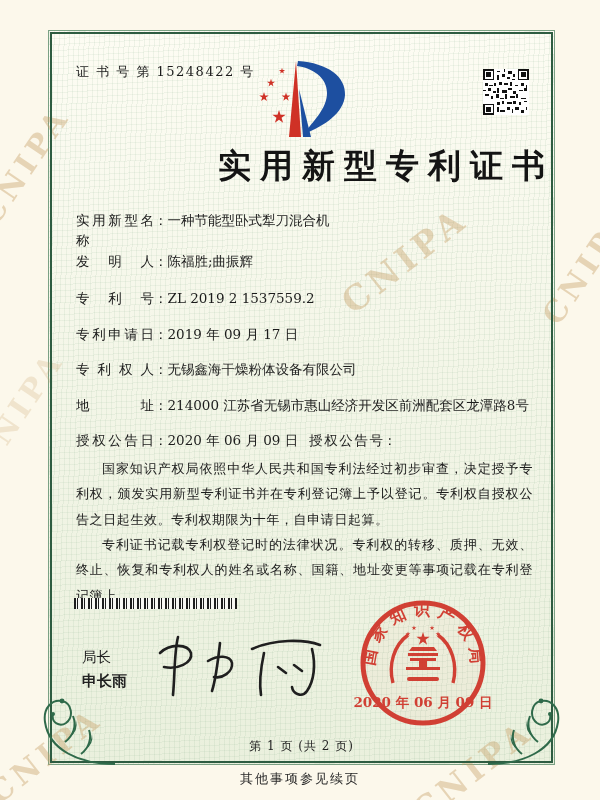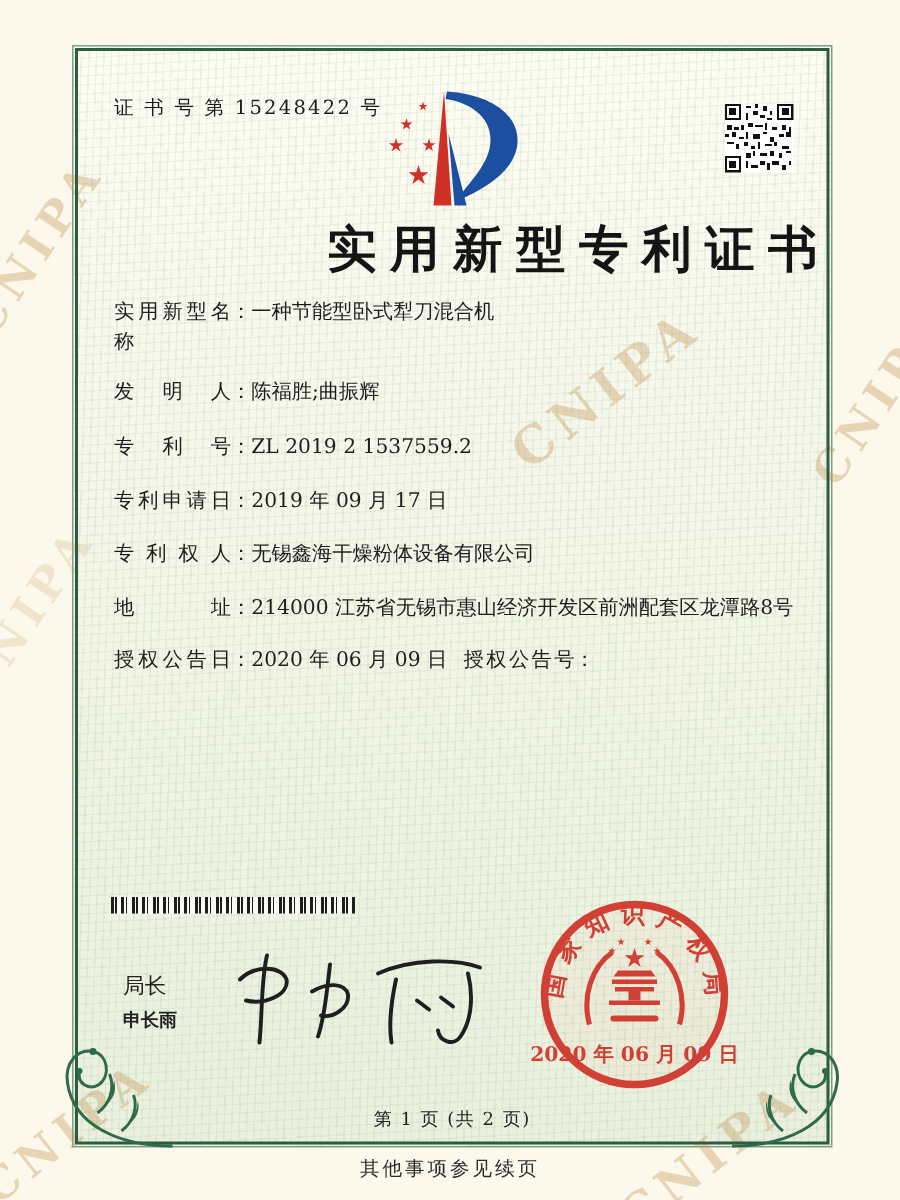--- a/index.html
+++ b/index.html
@@ -30,21 +30,21 @@
   .grant2{position:absolute;left:233px;top:0;display:flex;width:230px;align-items:center;}
   .grant2 .flabel{width:74px;flex:0 0 74px;}
   .paras{left:27px;top:425px;width:457px;font-size:13px;line-height:1.95;
          text-align:justify;letter-spacing:0.6px;}
   .paras p{margin:0;text-indent:2em;}
   .barcode{left:25px;top:567px;width:163px;height:11px;
      background:repeating-linear-gradient(90deg,#1d1d1d 0 2px,#f8f8f4 2px 3px,#1d1d1d 3px 4px,
      #f8f8f4 4px 7px,#1d1d1d 7px 9px,#f8f8f4 9px 10px,#1d1d1d 10px 11px,#f8f8f4 11px 14px);}
   .com-title{left:33px;top:617px;font-size:14.5px;font-weight:400;
              font-family:"DejaVu Sans","Liberation Sans",sans-serif;color:#222;}
-  .com-name{left:33px;top:641px;font-size:12px;font-weight:700;
+  .com-name{left:33px;top:641px;font-size:15px;font-weight:700;
             font-family:"DejaVu Sans","Liberation Sans",sans-serif;color:#222;}
   .sig{left:95px;top:596px;}
   .sealbox{left:304px;top:562px;width:140px;height:140px;}
   .pageinfo{left:0;top:707px;width:100%;text-align:center;font-size:12px;letter-spacing:1px;color:#222;}
   .flourish{position:absolute;bottom:-8px;z-index:5;}
   .flourish.fl-l{left:-14px;}
   .flourish.fl-r{right:-14px;transform:scaleX(-1);}
   .footnote{position:absolute;left:0;top:770px;width:100%;text-align:center;z-index:3;
             font-size:13px;letter-spacing:2px;color:#2a2a2a;}
   .logo{left:203px;top:26px;}
@@ -135,21 +135,21 @@
             <rect x="15" y="24" width="2" height="2"></rect>
             <rect x="18" y="25" width="1" height="3"></rect>
           <rect x="20" y="24" width="3" height="2"></rect>
             <rect x="24" y="26" width="2" height="2"></rect>
             <rect x="27" y="24" width="1" height="2"></rect>
         </g>
       </svg>
 
       <div class="abs title">实用新型专利证书</div>
 
-      <div class="abs frow" style="top:168px">
+      <div class="abs frow" style="top:180px">
         <span class="flabel">实用新型名称</span>
           <span class="fcolon">：</span>
           <span class="fvalue">一种节能型卧式犁刀混合机</span>
       </div>
       <div class="abs frow" style="top:221px">
         <span class="flabel">发明人</span>
           <span class="fcolon">：</span>
           <span class="fvalue">陈福胜;曲振辉</span>
       </div>
       <div class="abs frow" style="top:258px">
@@ -175,20 +175,24 @@
       <div class="abs frow" style="top:400px">
         <span class="flabel">授权公告日</span>
           <span class="fcolon">：</span>
           <span class="fvalue">2020 年 06 月 09 日</span>
         <span class="grant2">
           <span class="flabel">授权公告号</span>
             <span class="fcolon">：</span>
         </span>
       </div>
 
+      <div class="abs paras">
+        <p>国家知识产权局依照中华人民共和国专利法经过初步审查，决定授予专利权，颁发实用新型专利证书并在专利登记簿上予以登记。专利权自授权公告之日起生效。专利权期限为十年，自申请日起算。</p>
+        <p>专利证书记载专利权登记时的法律状况。专利权的转移、质押、无效、终止、恢复和专利权人的姓名或名称、国籍、地址变更等事项记载在专利登记簿上。</p>
+      </div>
 
       <div class="abs barcode"></div>
 
       <div class="abs com-title">局长</div>
       <div class="abs com-name">申长雨</div>
 
       <svg class="abs sig" width="200" height="75" viewBox="0 0 200 75">
         <g fill="none" stroke="#1f1f1f" stroke-width="2.6" stroke-linecap="round">
           <path d="M34,10 C30,26 31,48 29,68"></path>
           <path d="M16,26 C26,16 44,17 47,26 C49,36 33,43 20,40"></path>

